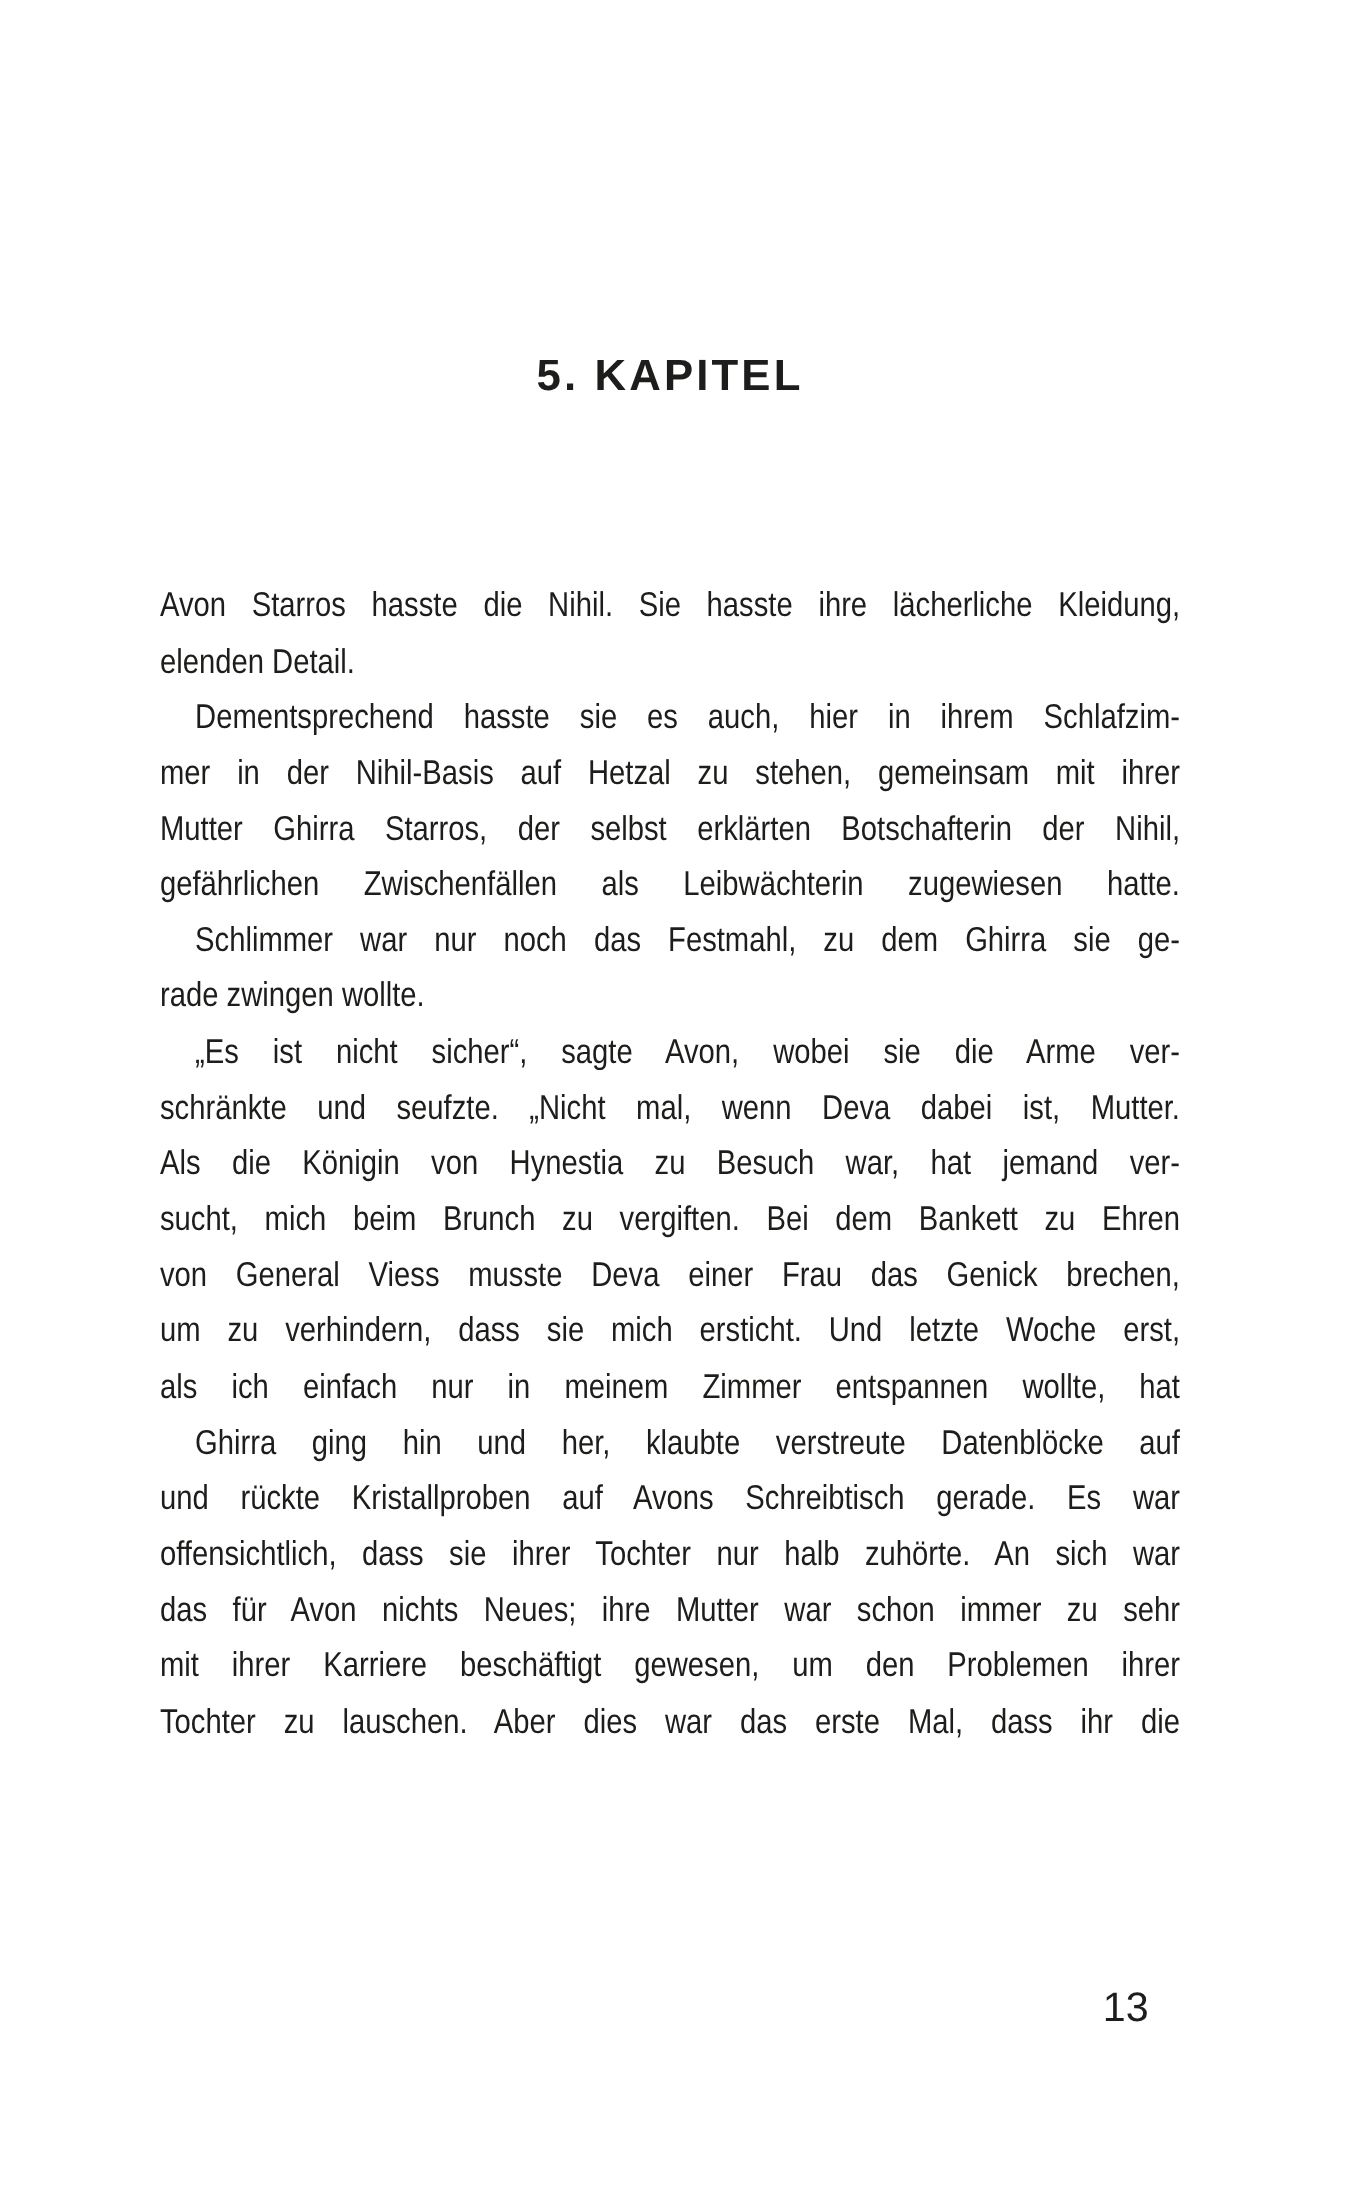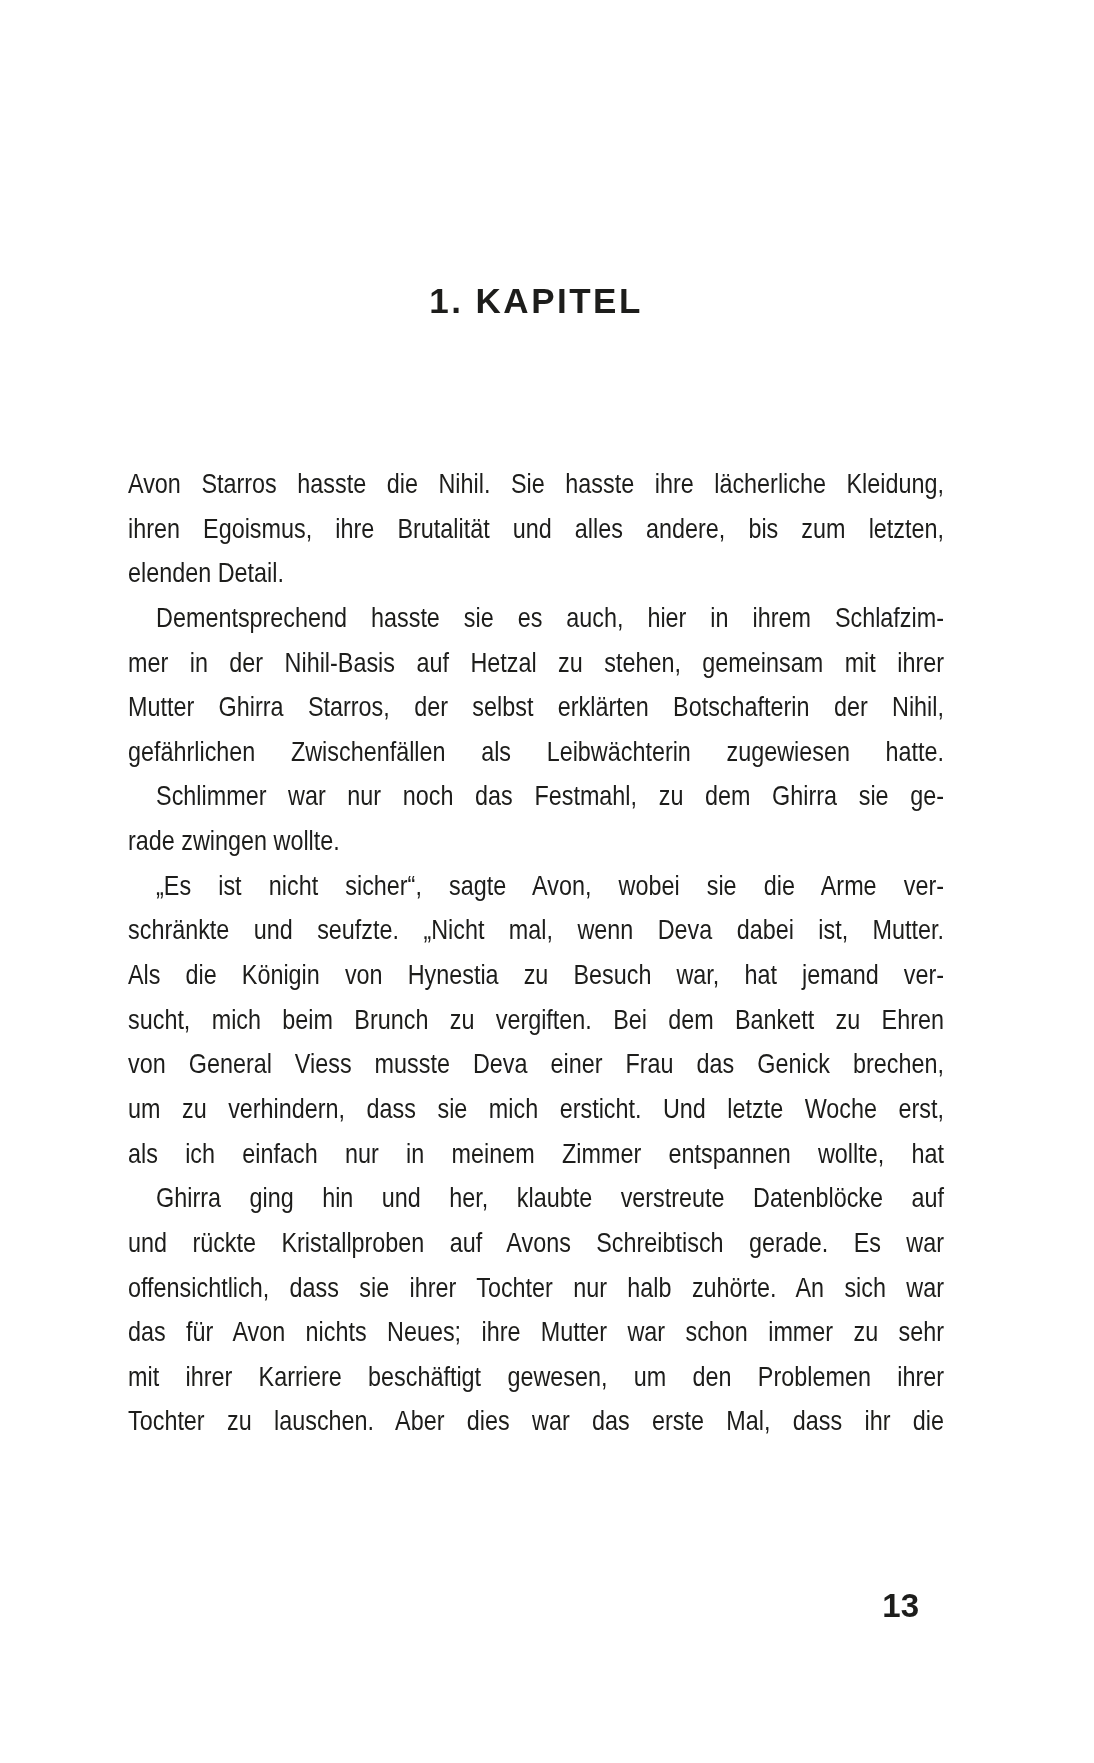--- a/index.html
+++ b/index.html
@@ -57,37 +57,34 @@
   .line.ind .line-inner {
     text-indent: 33px;
   }
   .folio {
     position: absolute;
     top: 1589px;
     left: 128px;
     width: 791px;
     text-align: right;
     font-size: 33px;
-    font-weight: 700;
+    font-weight: 400;
     line-height: 1;
     color: #1d1d1b;
   }
 </style>
 </head>
 <body>
 
 <div class="page">
-  <h1 class="chapter-heading">1. KAPITEL</h1>
+  <h1 class="chapter-heading">5. KAPITEL</h1>
 
   <div class="text-block" id="text-block">
       <div class="line just">
         <span class="line-inner">Avon Starros hasste die Nihil. Sie hasste ihre lächerliche Kleidung,</span>
-      </div>
-      <div class="line just">
-        <span class="line-inner">ihren Egoismus, ihre Brutalität und alles andere, bis zum letzten,</span>
       </div>
       <div class="line">
         <span class="line-inner">elenden Detail.</span>
       </div>
       <div class="line just ind">
         <span class="line-inner">Dementsprechend hasste sie es auch, hier in ihrem Schlafzim-</span>
       </div>
       <div class="line just">
         <span class="line-inner">mer in der Nihil-Basis auf Hetzal zu stehen, gemeinsam mit ihrer</span>
       </div>

